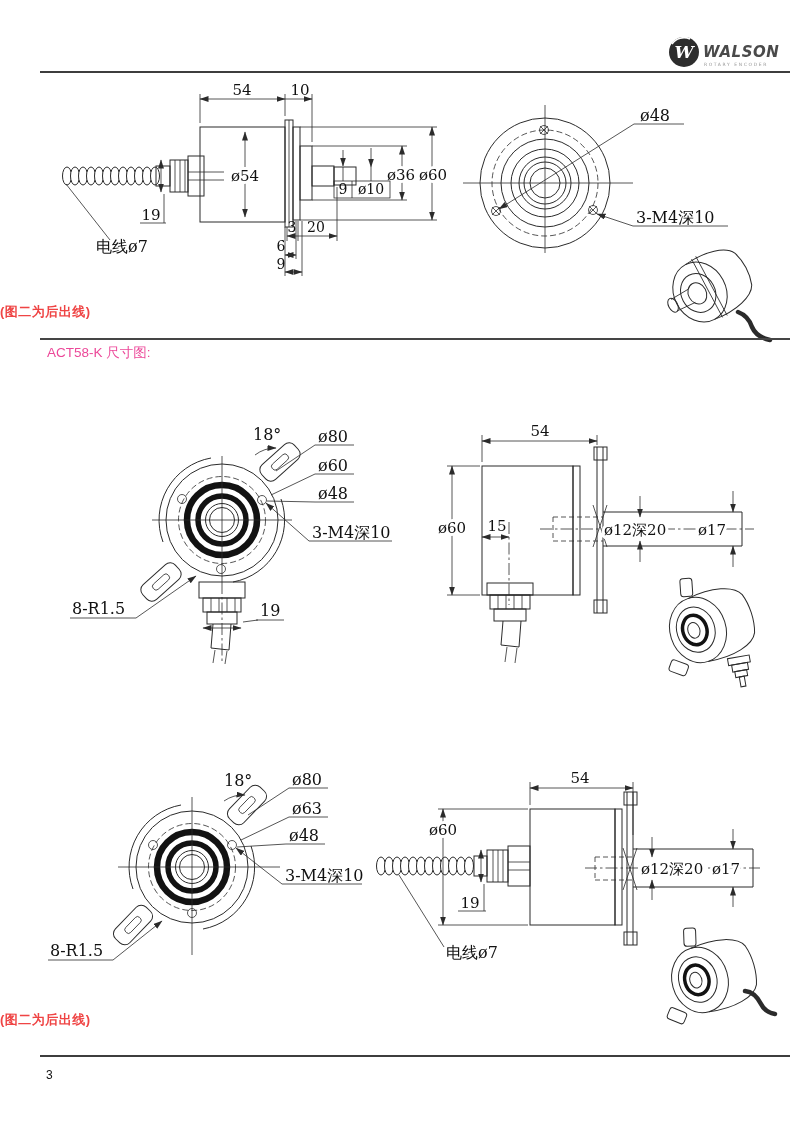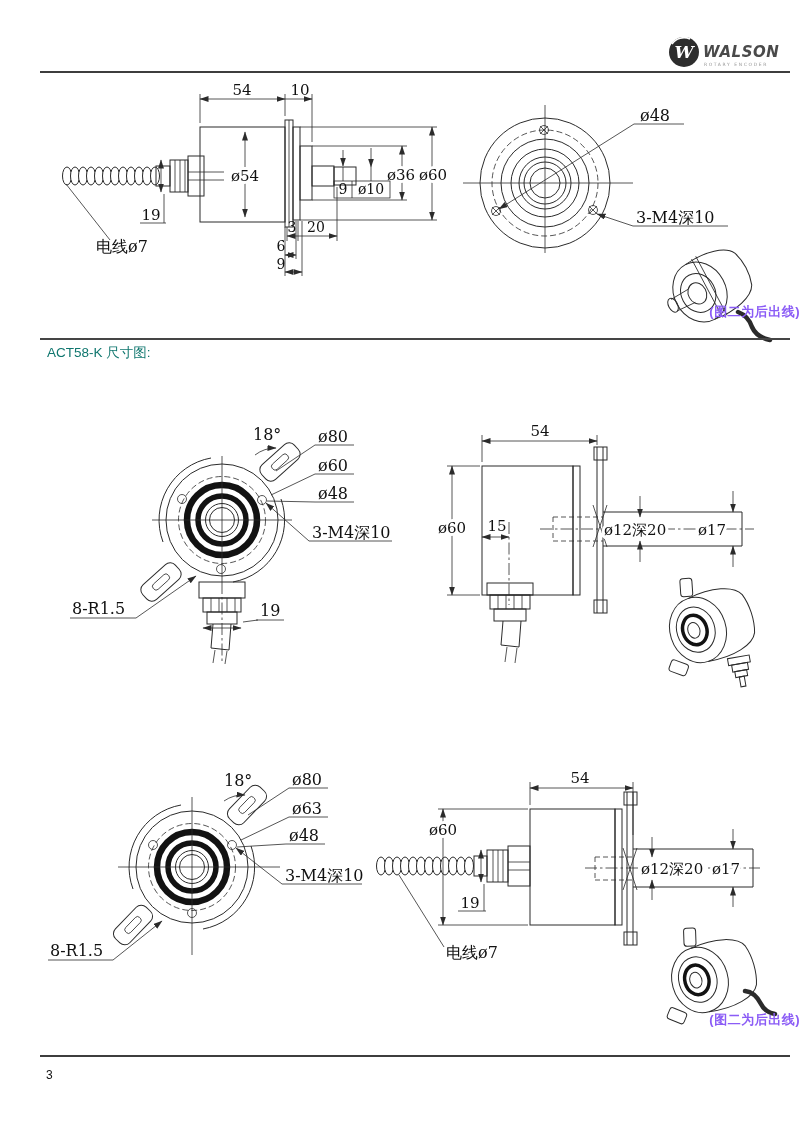--- a/index.html
+++ b/index.html
@@ -1,22 +1,22 @@
 <!DOCTYPE html>
 <html><head>
 <meta charset="utf-8">
 <style>
   html,body{margin:0;padding:0;background:#e8e8e8;}
   #page{position:relative;width:800px;height:1131px;background:#fff;overflow:hidden;
         font-family:"Liberation Sans",sans-serif;}
   .rule{position:absolute;left:40px;width:750px;height:2px;background:#3d3d3d;}
   .rule.thin{height:1.5px;background:#454545;}
-  .caption{position:absolute;left:0;right:0;text-align:right;
-           font:bold 13px "Liberation Sans",sans-serif;color:#8b5cf6;letter-spacing:.5px;}
-  .heading{position:absolute;left:47px;top:344px;font:13.5px "Liberation Sans",sans-serif;color:#0f766e;}
+  .caption{position:absolute;left:0;right:0;text-align:left;
+           font:bold 13px "Liberation Sans",sans-serif;color:#ef4444;letter-spacing:.5px;}
+  .heading{position:absolute;left:47px;top:344px;font:13.5px "Liberation Sans",sans-serif;color:#ec4899;}
   .pagenum{position:absolute;left:46px;top:1068px;font:12px "Liberation Sans",sans-serif;color:#111;}
   svg{position:absolute;left:0;overflow:visible;}
   .ln{fill:none;stroke:#2b2b2b;stroke-width:1;}
   .lt{fill:none;stroke:#2b2b2b;stroke-width:.8;}
   .ring{fill:none;stroke:#121212;}
   .dash{stroke-dasharray:6 3;}
   .bdash{stroke-dasharray:5 3;}
   .cl{stroke-dasharray:12 3 2.5 3;}
   .cable{fill:#fff;stroke:#2b2b2b;stroke-width:1;}
   .wire{fill:none;stroke:#2b2b2b;stroke-width:4.5;stroke-linecap:round;}

